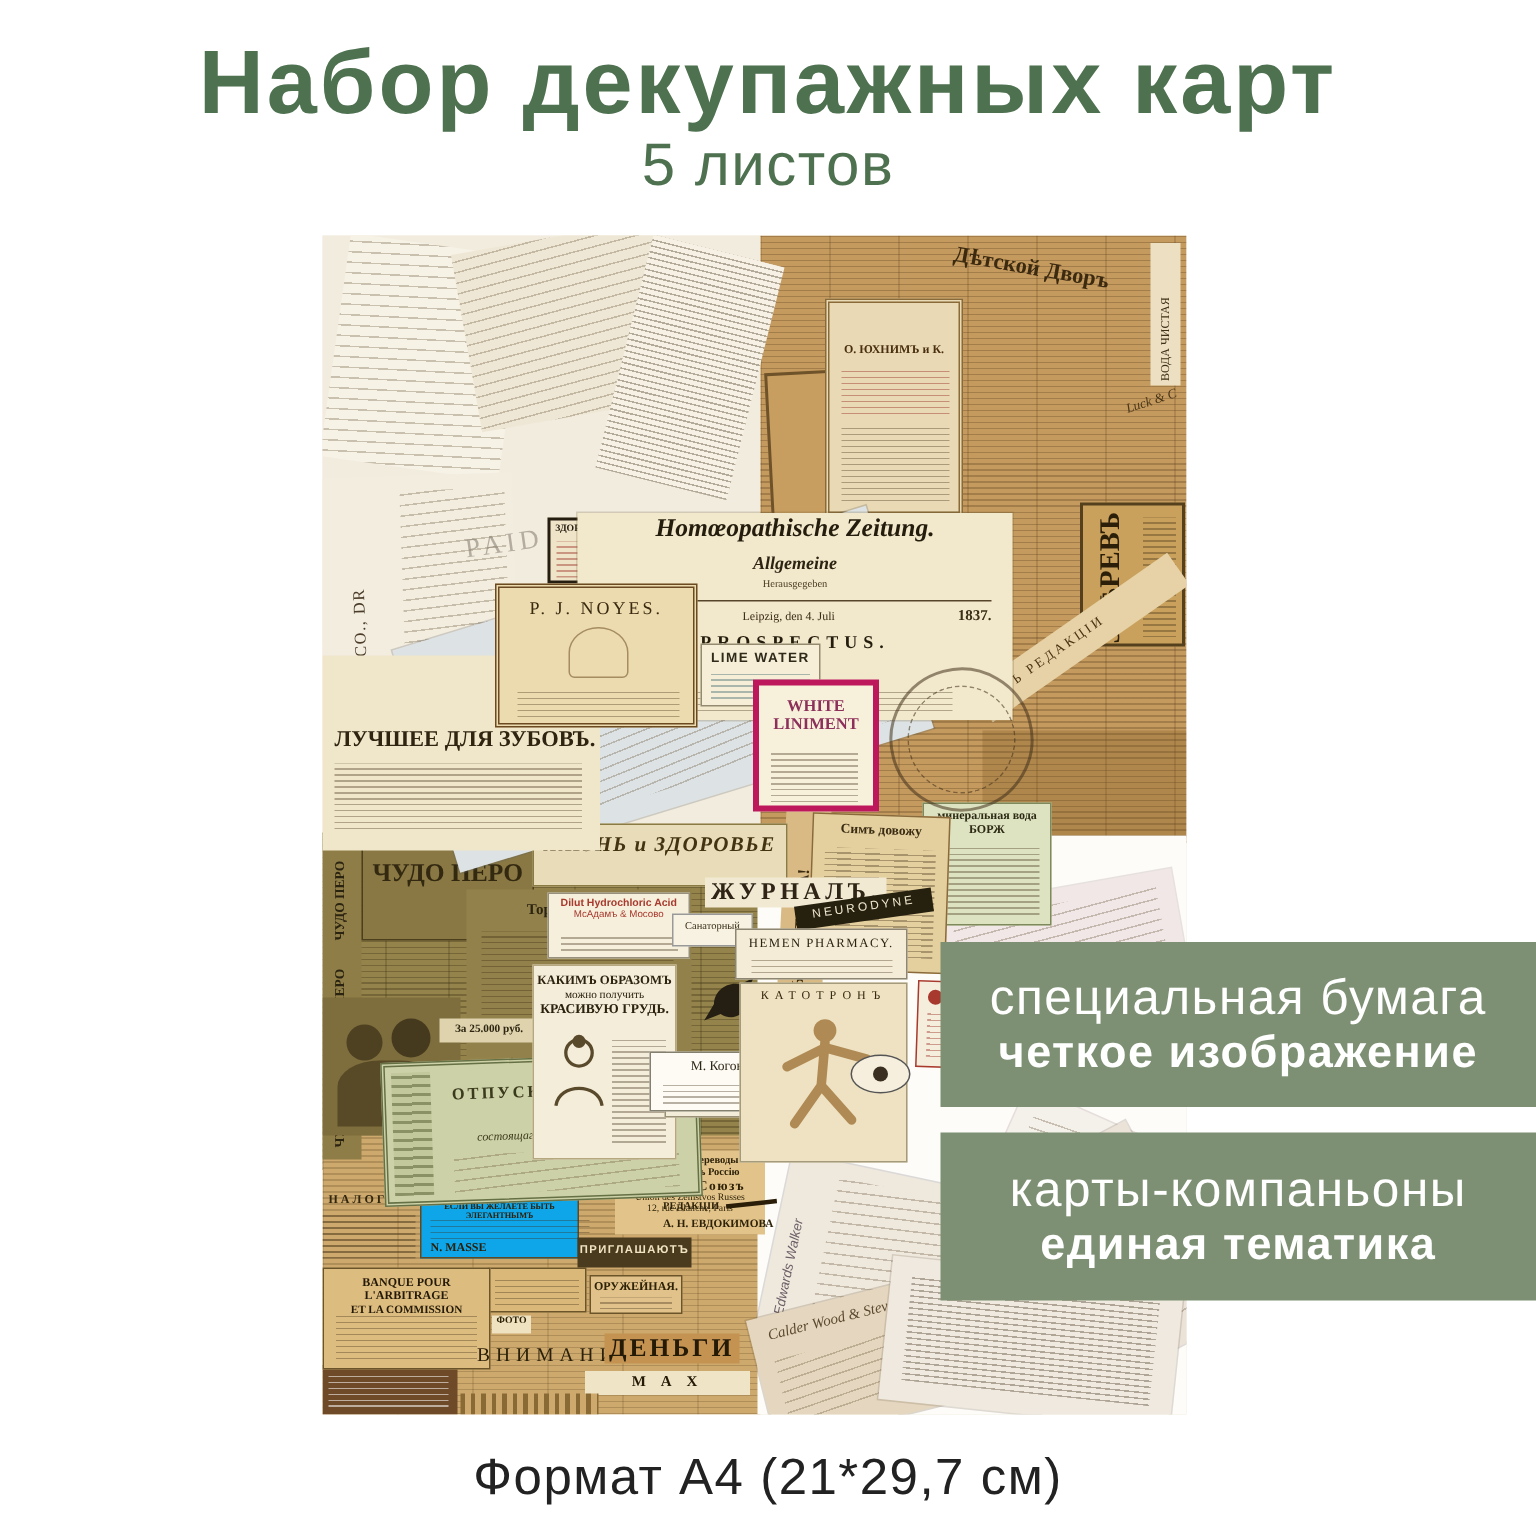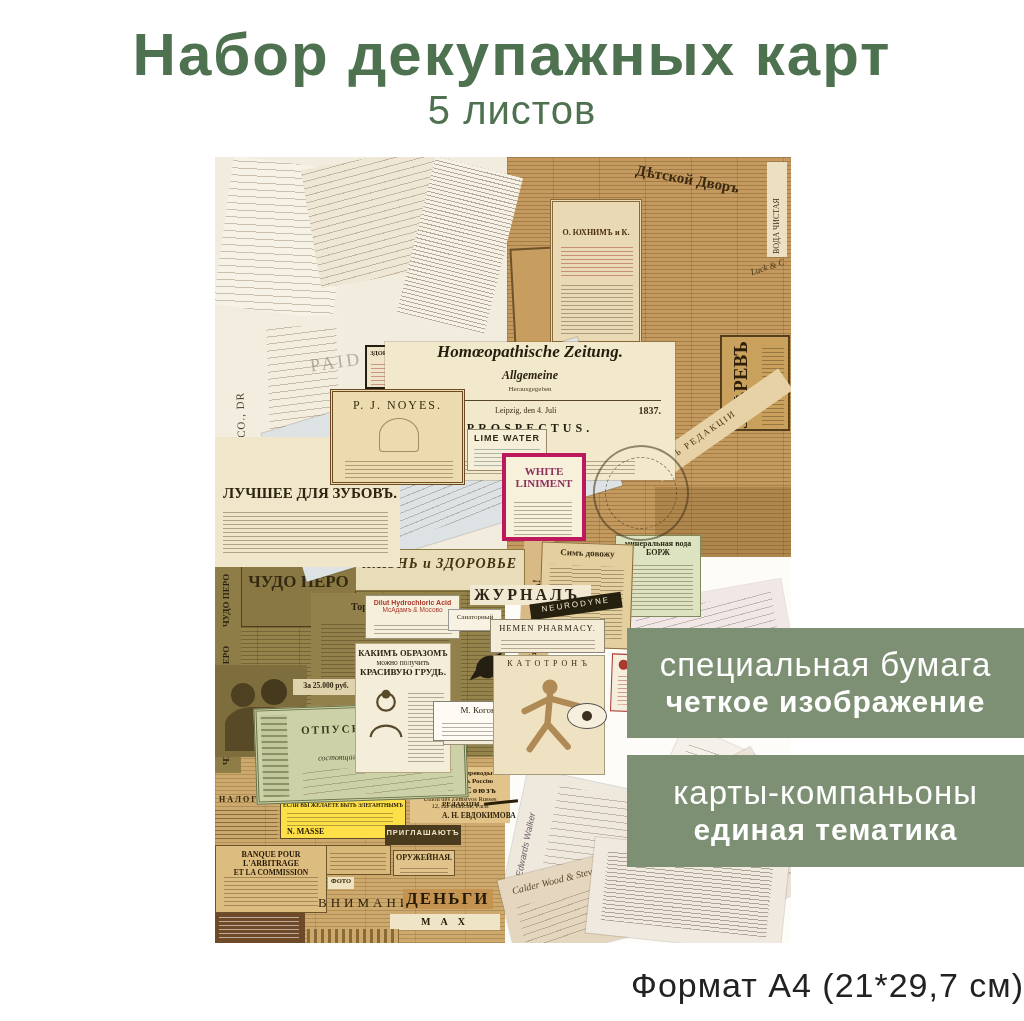--- a/index.html
+++ b/index.html
@@ -6,21 +6,21 @@
   html,body{width:1024px;height:1021px;background:#fff;overflow:hidden;
     font-family:"Liberation Sans",sans-serif}
   .stage{position:relative;width:1024px;height:1021px;background:#fff}
   .abs,.p{position:absolute}
 
   
   .title{left:0;right:0;top:20px;text-align:center;font-size:60px;font-weight:bold;
     letter-spacing:2px;color:#4e7150}
   .subtitle{left:0;right:0;top:88px;text-align:center;font-size:40px;font-weight:400;
     letter-spacing:1px;color:#4e7150}
-  .caption{left:0;right:0;top:966px;text-align:right;font-size:34px;color:#222;
+  .caption{left:0;right:0;top:966px;text-align:center;font-size:34px;color:#222;
     letter-spacing:1px}
 
   
   .banner{left:627px;width:397px;background:#7d9073;color:#fff;text-align:center;
     display:flex;flex-direction:column;justify-content:center;z-index:60}
   .banner .l1{font-size:33px;font-weight:400;letter-spacing:1px;line-height:1.15}
   .banner .l2{font-size:30px;font-weight:bold;letter-spacing:1px;line-height:1.2}
   .b1{top:503px;height:101px}
   .b2{top:628px;height:110px}
   .b3{top:755px;height:112px}
@@ -252,21 +252,21 @@
 
     <span class="p ser" style="left:4px;top:638px;font-size:8px;font-weight:bold;letter-spacing:2px;color:#32260e;z-index:7">НАЛОГИ</span>
     <div class="p tx" style="left:0;top:652px;width:62px;height:30px;z-index:7"></div>
     <div class="p" style="left:195px;top:610px;width:100px;height:56px;background:#e2c48b;z-index:7">
       <span class="c ser" style="display:block;margin-top:2px;font-size:7px;font-weight:bold;color:#2e2208">Денежные переводы</span>
       <span class="c ser" style="display:block;font-size:7px;font-weight:bold;color:#2e2208">и посылки въ Россію</span>
       <span class="c ser" style="display:block;font-size:9px;font-weight:bold;letter-spacing:1px;color:#2e2208">Земскій Союзъ</span>
       <span class="c ser" style="display:block;font-size:6.5px;color:#2e2208">Union des Zemstvos Russes</span>
       <span class="c ser" style="display:block;font-size:6.5px;color:#2e2208">12, rue Blanche, Paris</span>
     </div>
-    <div class="p" style="left:65px;top:642px;width:126px;height:40px;background:#fde047;border:1px solid #5f4a26;z-index:7">
+    <div class="p" style="left:65px;top:642px;width:106px;height:40px;background:#0ea5e9;border:1px solid #5f4a26;z-index:7">
       <span class="c ser" style="display:block;margin-top:2px;font-size:5.5px;font-weight:bold;color:#2c2008">ЕСЛИ ВЫ ЖЕЛАЕТЕ БЫТЬ ЭЛЕГАНТНЫМЪ</span>
       <div class="p tx" style="left:6px;top:12px;width:106px;height:14px"></div>
       <span class="ser" style="position:absolute;left:6px;bottom:2px;font-size:8px;font-weight:bold;color:#2c2008">N. MASSE</span>
     </div>
     <div class="p" style="left:227px;top:643px;width:78px;height:24px;z-index:8">
       <span style="position:absolute;right:2px;top:1px;width:34px;height:3px;background:#2a1e08;transform:rotate(-6deg)"></span>
       <span class="ser" style="position:absolute;left:0;top:0;font-size:7px;font-weight:bold;color:#2e2208">РЕДАКЦІИ</span>
       <span class="ser" style="position:absolute;left:0;top:11px;font-size:7.5px;font-weight:bold;color:#2e2208">А. Н. ЕВДОКИМОВА</span>
     </div>
     <div class="p" style="left:170px;top:668px;width:76px;height:20px;background:#4a3b1e;z-index:8">

